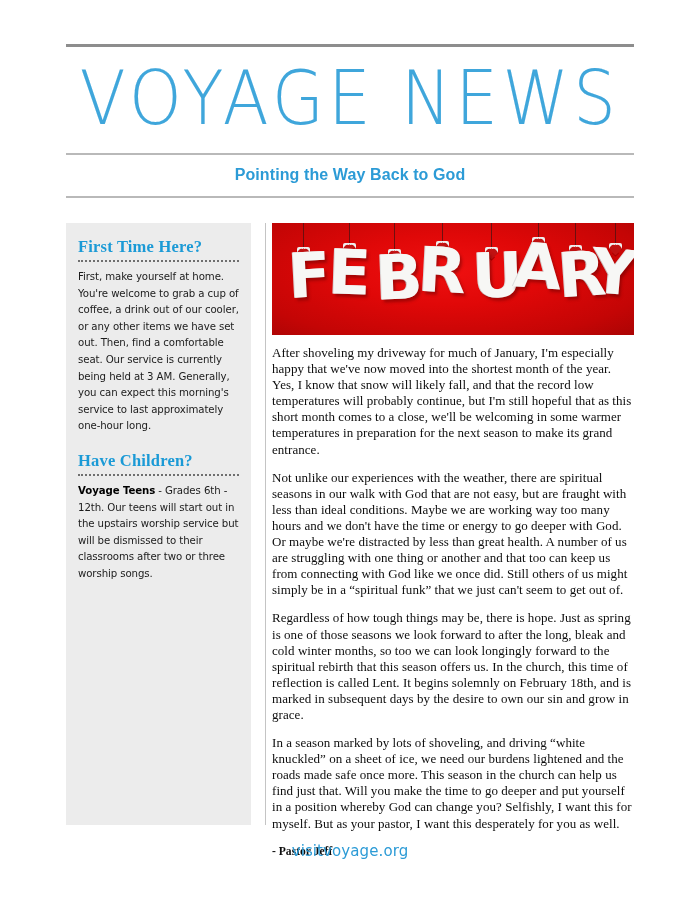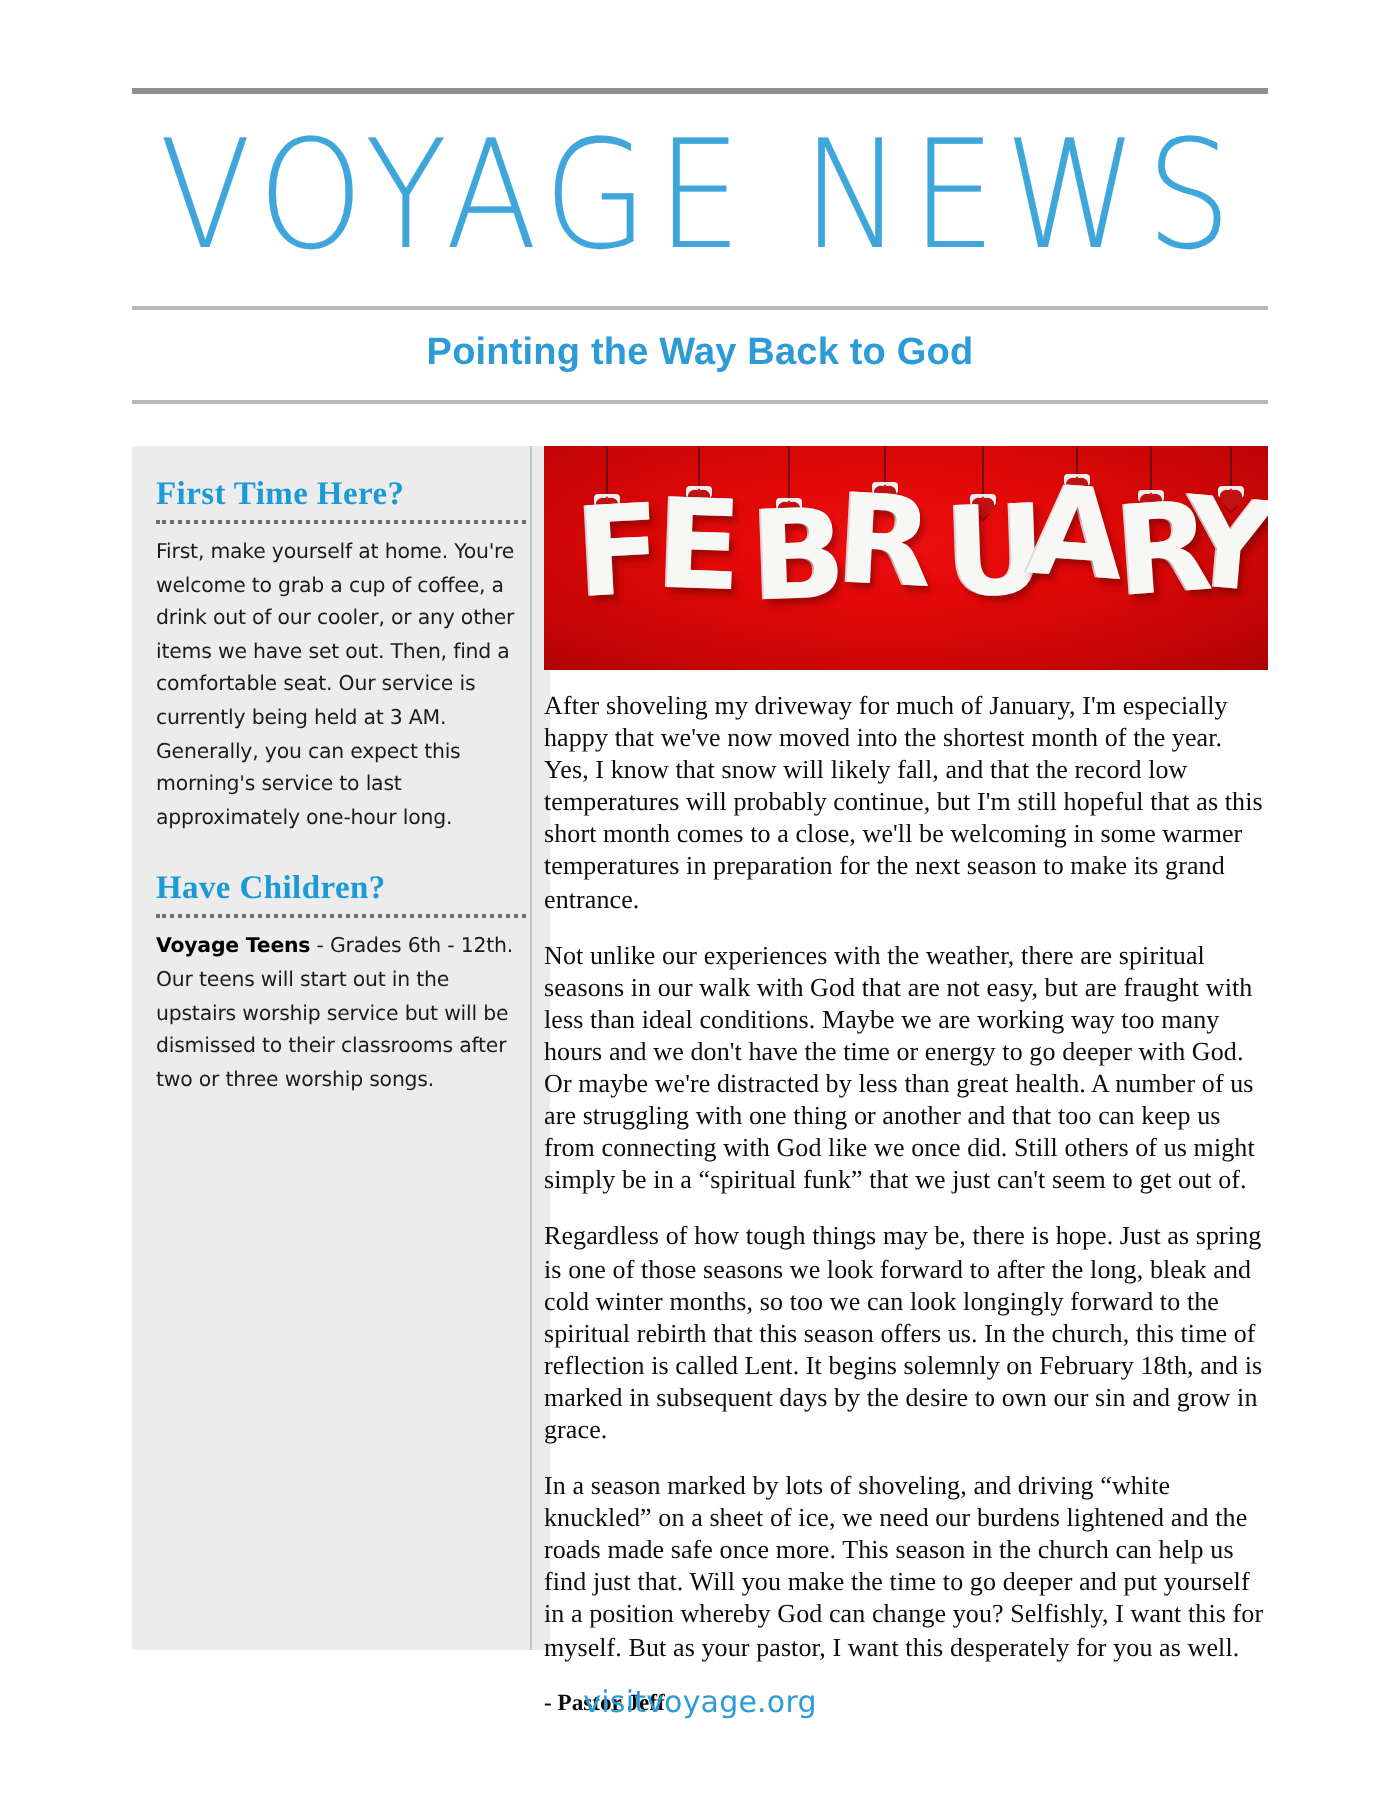--- a/index.html
+++ b/index.html
@@ -72,21 +72,21 @@
   .rule-thin {
     margin-top: 14px;
     height: 2px;
     background: #b9b9b9;
     width: 100%;
   }
 
   .tagline {
     margin-top: 11px;
     text-align: center;
-    font-size: 19px;
+    font-size: 16px;
     font-weight: bold;
     color: #2C9BD6;
     letter-spacing: 0.1px;
   }
 
   .rule-thin2 {
     margin-top: 12px;
     height: 2px;
     background: #b9b9b9;
     width: 100%;
@@ -99,21 +99,21 @@
     top: 223px;
     width: 568px;
     height: 608px;
   }
 
   
   .sidebar {
     position: absolute;
     left: 0;
     top: 0;
-    width: 209px;
+    width: 185px;
     background: #ececec;
     padding: 14px 12px 12px 12px;
     box-sizing: border-box;
     min-height: 602px;
   }
   .side-head {
     font-family: "Liberation Serif", serif;
     font-weight: bold;
     font-size: 16.5px;
     color: #1B9AD6;

